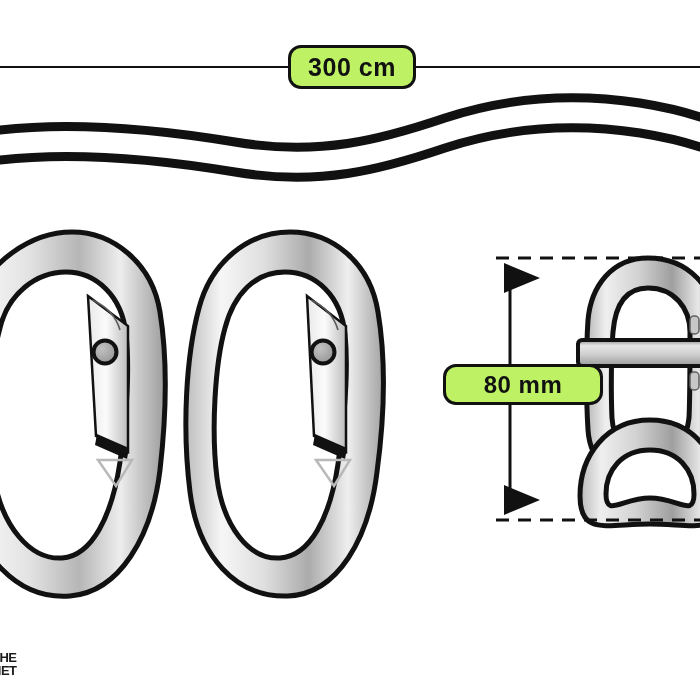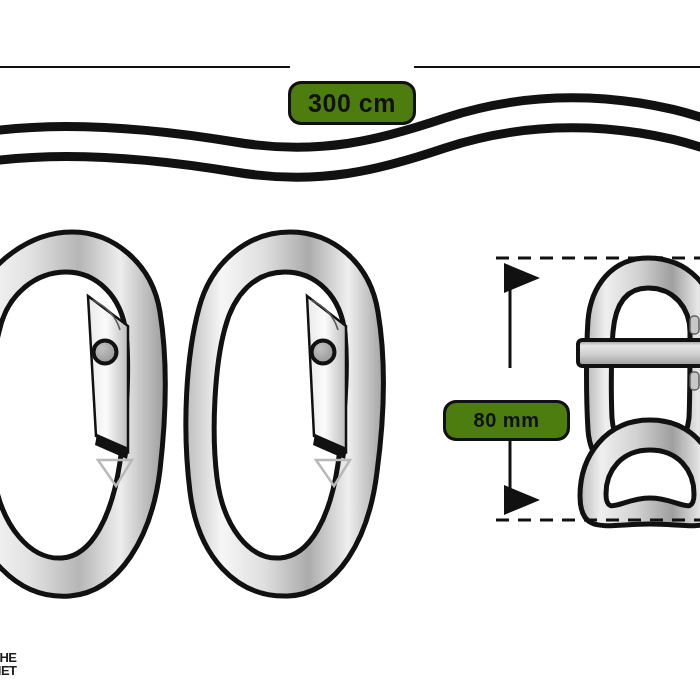--- a/index.html
+++ b/index.html
@@ -3,38 +3,37 @@
 <meta charset="utf-8">
 <style>
   html,body{margin:0;padding:0;background:#ffffff;}
   body{width:700px;height:700px;overflow:hidden;
        font-family:"Liberation Sans", sans-serif;}
   #stage{position:relative;width:700px;height:700px;background:#fff;}
   #stage > svg{position:absolute;left:0;top:0;}
 
   .dim-label{
     position:absolute;
-    background:#4d7c0f;
+    background:#bef264;
     border:3px solid #111111;
     border-radius:13px;
     display:flex;align-items:center;justify-content:center;
     font-weight:bold;
     color:#111111;
     letter-spacing:0.5px;
     box-sizing:border-box;
     z-index:6;
-    margin-top:36px;
   }
   #label-300{
     left:288px; top:45px; width:128px; height:44px;
     font-size:25px;
   }
   #label-80{
-    left:443px; top:364px; width:127px; height:41px;
-    font-size:20px;
+    left:443px; top:364px; width:160px; height:41px;
+    font-size:24px;
   }
   #watermark{
     position:absolute;left:0px;top:651px;width:40px;height:30px;
     z-index:7;
     font-weight:bold;font-size:13px;line-height:13px;
     color:#1b1b1b;letter-spacing:-0.5px;
     overflow:hidden;
   }
   #watermark div{white-space:nowrap;margin-left:-8px;}
 </style>

